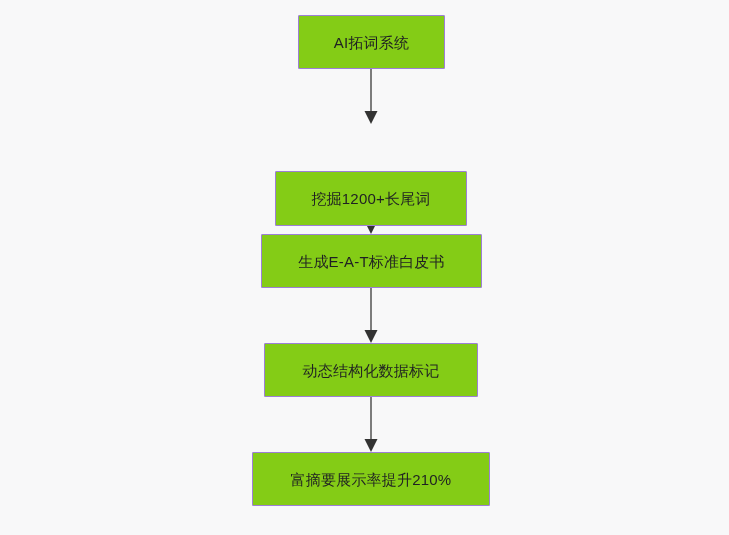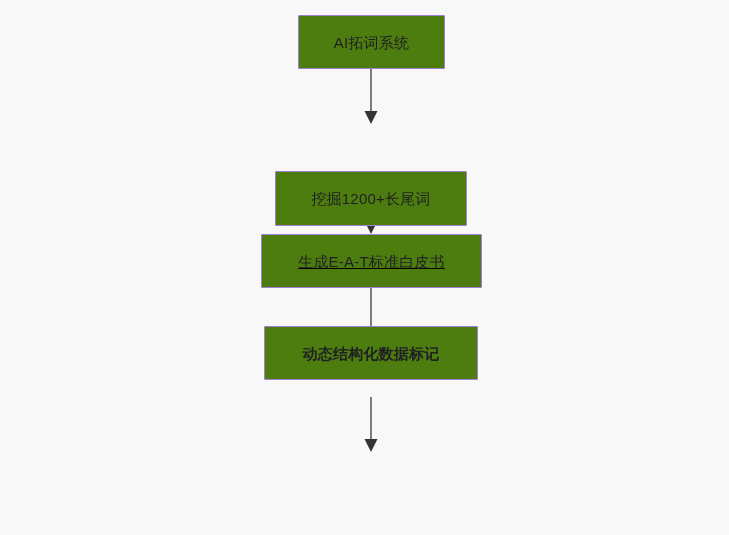--- a/index.html
+++ b/index.html
@@ -14,21 +14,21 @@
     overflow: hidden;
   }
   #flowchart {
     position: relative;
     width: 729px;
     height: 535px;
   }
   .node {
     position: absolute;
     box-sizing: border-box;
-    background: #4d7c0f;
+    background: #84cc16;
     border: 1.3px solid #9d7fd6;
     border-radius: 1px;
     display: flex;
     align-items: center;
     justify-content: center;
   }
   .node-label {
     font-size: 15px;
     line-height: 1;
     color: #1f2023;
@@ -79,22 +79,25 @@
   </svg>
 
   <div class="node" style="left:298px; top:15px; width:147px; height:54px;">
     <span class="node-label">AI拓词系统</span>
   </div>
 
   <div class="node" style="left:275px; top:124px; width:192px; height:55px;margin-top:47px;">
     <span class="node-label">挖掘1200+长尾词</span>
   </div>
 
-  <div class="node" style="left:261px; top:234px; width:221px; height:54px;text-decoration:underline;">
+  <div class="node" style="left:261px; top:234px; width:221px; height:54px;">
     <span class="node-label">生成E-A-T标准白皮书</span>
   </div>
 
-  <div class="node" style="left:264px; top:326px; width:214px; height:54px;font-weight:bold;">
+  <div class="node" style="left:264px; top:343px; width:214px; height:54px;">
     <span class="node-label">动态结构化数据标记</span>
   </div>
 
+  <div class="node" style="left:252px; top:452px; width:238px; height:54px;">
+    <span class="node-label">富摘要展示率提升210%</span>
+  </div>
 
 </div>
 
 </body></html>

